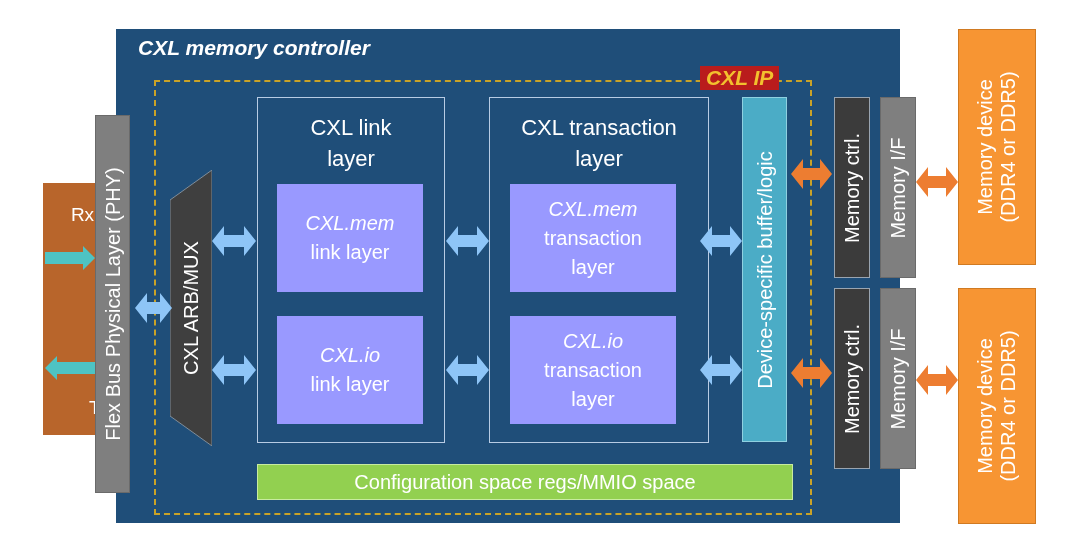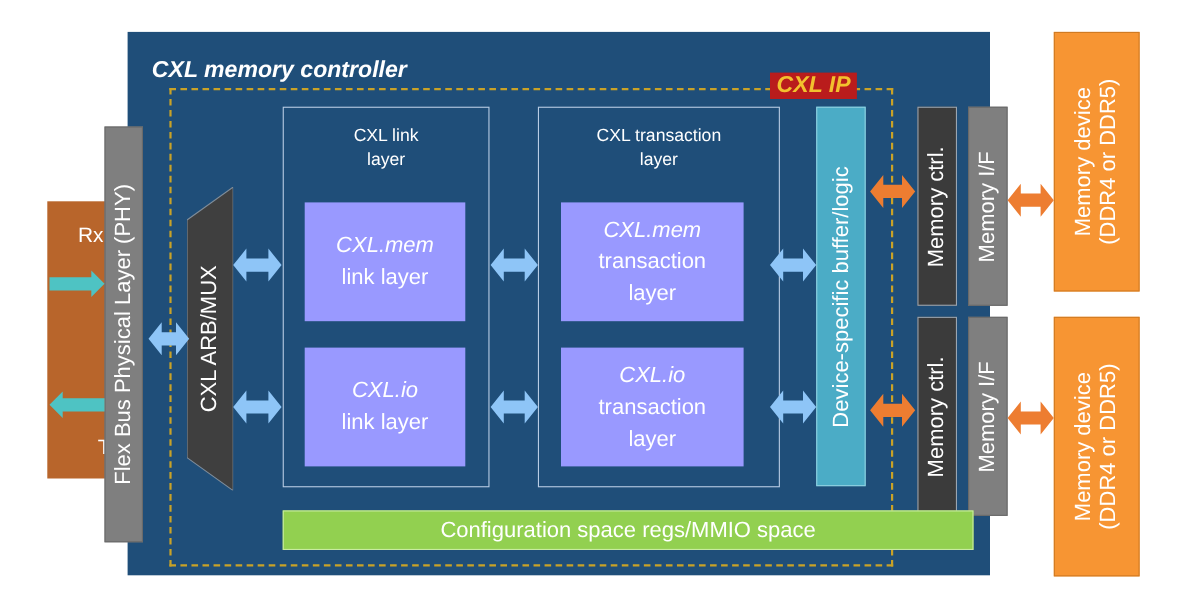--- a/index.html
+++ b/index.html
@@ -1,40 +1,40 @@
 <!DOCTYPE html>
 <html><head>
 <meta charset="utf-8">
 <style>
   html, body { margin: 0; padding: 0; background: #ffffff; }
   body { width: 1080px; height: 550px; position: relative; overflow: hidden;
          font-family: "Liberation Sans", sans-serif; }
   .abs { position: absolute; box-sizing: border-box; }
   .controller { left: 116px; top: 29px; width: 784px; height: 494px; background: #1f4e79; }
-  .ctrl-title { left: 138px; top: 52px; color: #ffffff; font-weight: bold; font-style: italic; font-size: 21px; }
+  .ctrl-title { left: 138px; top: 36px; color: #ffffff; font-weight: bold; font-style: italic; font-size: 21px; }
   .cxlip-dash { left: 154px; top: 80px; width: 658px; height: 435px;
                 border: 2px dashed #c9a227; }
   .cxlip-label { left: 700px; top: 66px; color: #f2c12e; font-weight: bold; font-style: italic;
                  font-size: 21px; background: #b91c1c; padding: 0 6px; }
   .rxtx { left: 43px; top: 183px; width: 55px; height: 252px; background: #b8652b; }
   .rx-label, .tx-label { color: #ffffff; font-size: 19px; width: 55px; text-align: center; margin-left: 12px; }
   .rx-label { left: 43px; top: 204px; }
   .tx-label { left: 43px; top: 397px; text-align: right; }
   .phy { left: 95px; top: 115px; width: 35px; height: 378px; background: #7f7f7f;
          border: 1px solid #6a6a6a; }
   .vtext { position: absolute; left: 50%; top: 50%; white-space: nowrap; color: #ffffff;
            transform: translate(-50%, -50%) rotate(-90deg); text-align: center; line-height: 1.15; }
   .phy .vtext { font-size: 20px; }
   .mux-svg { left: 170px; top: 170px; width: 42px; height: 276px; }
   .mux-text { left: 170px; top: 170px; width: 42px; height: 276px; }
   .mux-text .vtext { font-size: 20px; }
   .layer-box { border: 1.5px solid #b8cce4; }
   .link-box { left: 257px; top: 97px; width: 188px; height: 346px; }
   .trans-box { left: 489px; top: 97px; width: 220px; height: 346px; }
-  .layer-title { color: #ffffff; font-size: 16px; text-align: center; line-height: 1.4; width: 100%; left: 0; }
+  .layer-title { color: #ffffff; font-size: 22px; text-align: center; line-height: 1.4; width: 100%; left: 0; }
   .layer-title.t1 { top: 15px; }
   .sub { background: #9999ff; color: #ffffff; font-size: 20px; text-align: center;
          display: flex; flex-direction: column; justify-content: center; line-height: 1.45; }
   .sub .it { font-style: italic; }
   .link-mem { left: 277px; top: 184px; width: 146px; height: 108px; }
   .link-io  { left: 277px; top: 316px; width: 146px; height: 108px; }
   .trans-mem { left: 510px; top: 184px; width: 166px; height: 108px; }
   .trans-io  { left: 510px; top: 316px; width: 166px; height: 108px; }
   .buffer { left: 742px; top: 97px; width: 45px; height: 345px; background: #4bacc6;
             border: 1px solid #8fd0e0; }
@@ -43,21 +43,21 @@
   .memif { border: 1px solid #6a6a6a; background: #7f7f7f; width: 36px; height: 181px; }
   .memctrl .vtext, .memif .vtext { font-size: 20px; }
   .memctrl-1 { left: 834px; top: 97px; }
   .memif-1 { left: 880px; top: 97px; }
   .memctrl-2 { left: 834px; top: 288px; }
   .memif-2 { left: 880px; top: 288px; }
   .memdev { background: #f79533; border: 1px solid #d07a22; width: 78px; height: 236px; }
   .memdev .vtext { font-size: 20px; }
   .memdev-1 { left: 958px; top: 29px; }
   .memdev-2 { left: 958px; top: 288px; }
-  .config { left: 257px; top: 464px; width: 628px; height: 36px; background: #92d050;
+  .config { left: 257px; top: 464px; width: 536px; height: 36px; background: #92d050;
             border: 1px solid #c8eba0; color: #ffffff; font-size: 20px; text-align: center; line-height: 34px; }
   svg.arrows { position: absolute; left: 0; top: 0; width: 1080px; height: 550px; pointer-events: none; }
 </style>
 </head>
 <body>
 
 <div class="abs controller"></div>
 <div class="abs ctrl-title">CXL memory controller</div>
 <div class="abs cxlip-dash"></div>
 <div class="abs cxlip-label">CXL IP</div>

